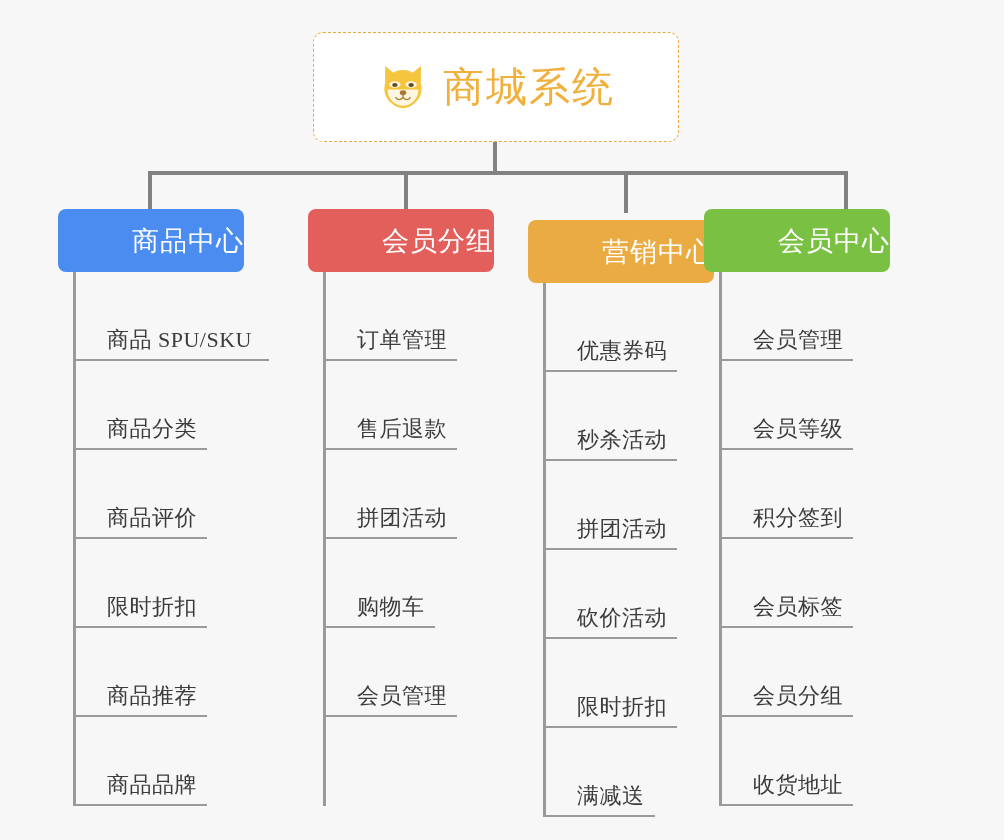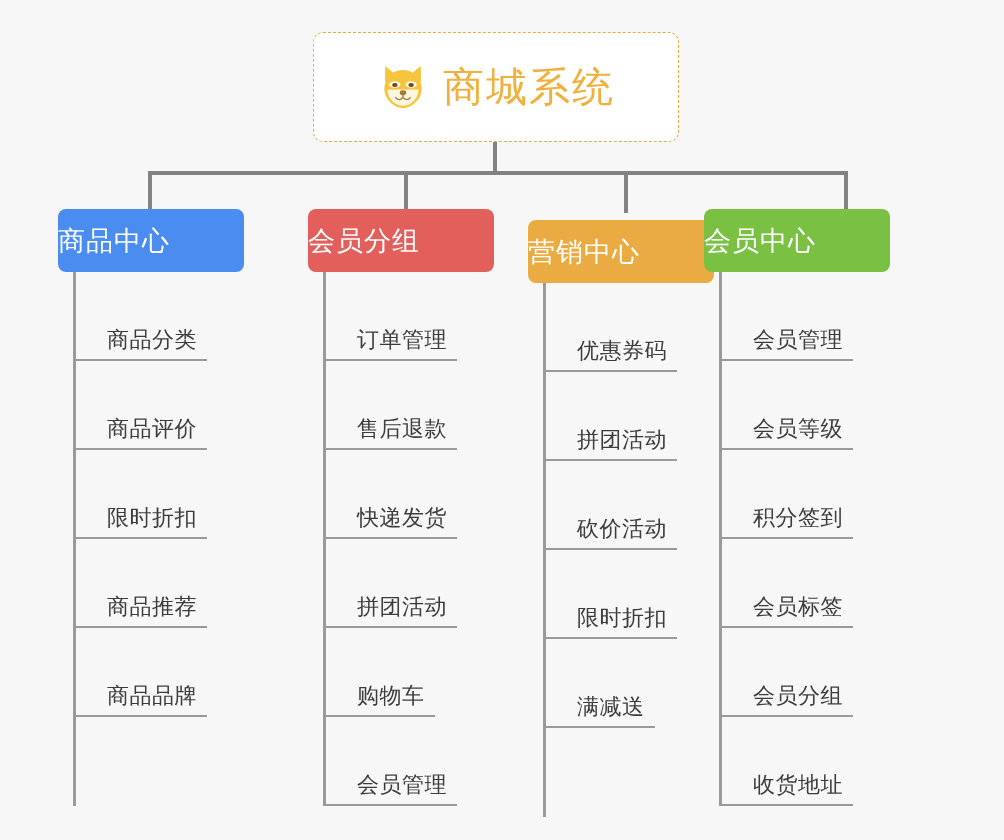--- a/index.html
+++ b/index.html
@@ -84,21 +84,21 @@
     top: 209px;
     width: 186px;
   }
   .branch-header {
     width: 186px;
     height: 63px;
     border-radius: 8px;
     box-sizing: border-box;
     display: flex;
     align-items: center;
-    justify-content: flex-start;
+    justify-content: flex-end;
     color: #ffffff;
     font-size: 27px;
     letter-spacing: 1px;
     white-space: nowrap;
   }
 
   
   .branch-body {
     position: relative;
     margin-left: 15px;
@@ -165,20 +165,24 @@
   <div class="branch-drop" style="left: 624px; background: rgb(130, 130, 130);"></div>
   <div class="branch-drop" style="left: 844px; background: rgb(130, 130, 130);"></div>
 
   <div class="branch" style="left:58px;">
     <div class="branch-header" style="background: rgb(74, 140, 240);">
       <span>商品中心</span>
     </div>
     <div class="branch-body">
       <div class="spine" style="height: 534px;"></div>
       <div class="leaf">
+        <span class="leaf-text">商品 SPU/SKU</span>
+        <span class="leaf-underline" style="width: 195.703px;"></span>
+      </div>
+      <div class="leaf">
         <span class="leaf-text">商品分类</span>
         <span class="leaf-underline" style="width: 134px;"></span>
       </div>
       <div class="leaf">
         <span class="leaf-text">商品评价</span>
         <span class="leaf-underline" style="width: 134px;"></span>
       </div>
       <div class="leaf">
         <span class="leaf-text">限时折扣</span>
         <span class="leaf-underline" style="width: 134px;"></span>
@@ -202,24 +206,20 @@
       <div class="spine" style="height: 534px;"></div>
       <div class="leaf">
         <span class="leaf-text">订单管理</span>
         <span class="leaf-underline" style="width: 134px;"></span>
       </div>
       <div class="leaf">
         <span class="leaf-text">售后退款</span>
         <span class="leaf-underline" style="width: 134px;"></span>
       </div>
       <div class="leaf">
-        <span class="leaf-text">快递发货</span>
-        <span class="leaf-underline" style="width: 134px;"></span>
-      </div>
-      <div class="leaf">
         <span class="leaf-text">拼团活动</span>
         <span class="leaf-underline" style="width: 134px;"></span>
       </div>
       <div class="leaf">
         <span class="leaf-text">购物车</span>
         <span class="leaf-underline" style="width: 111.5px;"></span>
       </div>
       <div class="leaf">
         <span class="leaf-text">会员管理</span>
         <span class="leaf-underline" style="width: 134px;"></span>
@@ -231,20 +231,24 @@
     <div class="branch-header" style="background: rgb(233, 171, 66);">
       <span>营销中心</span>
     </div>
     <div class="branch-body">
       <div class="spine" style="height: 534px;"></div>
       <div class="leaf">
         <span class="leaf-text">优惠券码</span>
         <span class="leaf-underline" style="width: 134px;"></span>
       </div>
       <div class="leaf">
+        <span class="leaf-text">秒杀活动</span>
+        <span class="leaf-underline" style="width: 134px;"></span>
+      </div>
+      <div class="leaf">
         <span class="leaf-text">拼团活动</span>
         <span class="leaf-underline" style="width: 134px;"></span>
       </div>
       <div class="leaf">
         <span class="leaf-text">砍价活动</span>
         <span class="leaf-underline" style="width: 134px;"></span>
       </div>
       <div class="leaf">
         <span class="leaf-text">限时折扣</span>
         <span class="leaf-underline" style="width: 134px;"></span>

